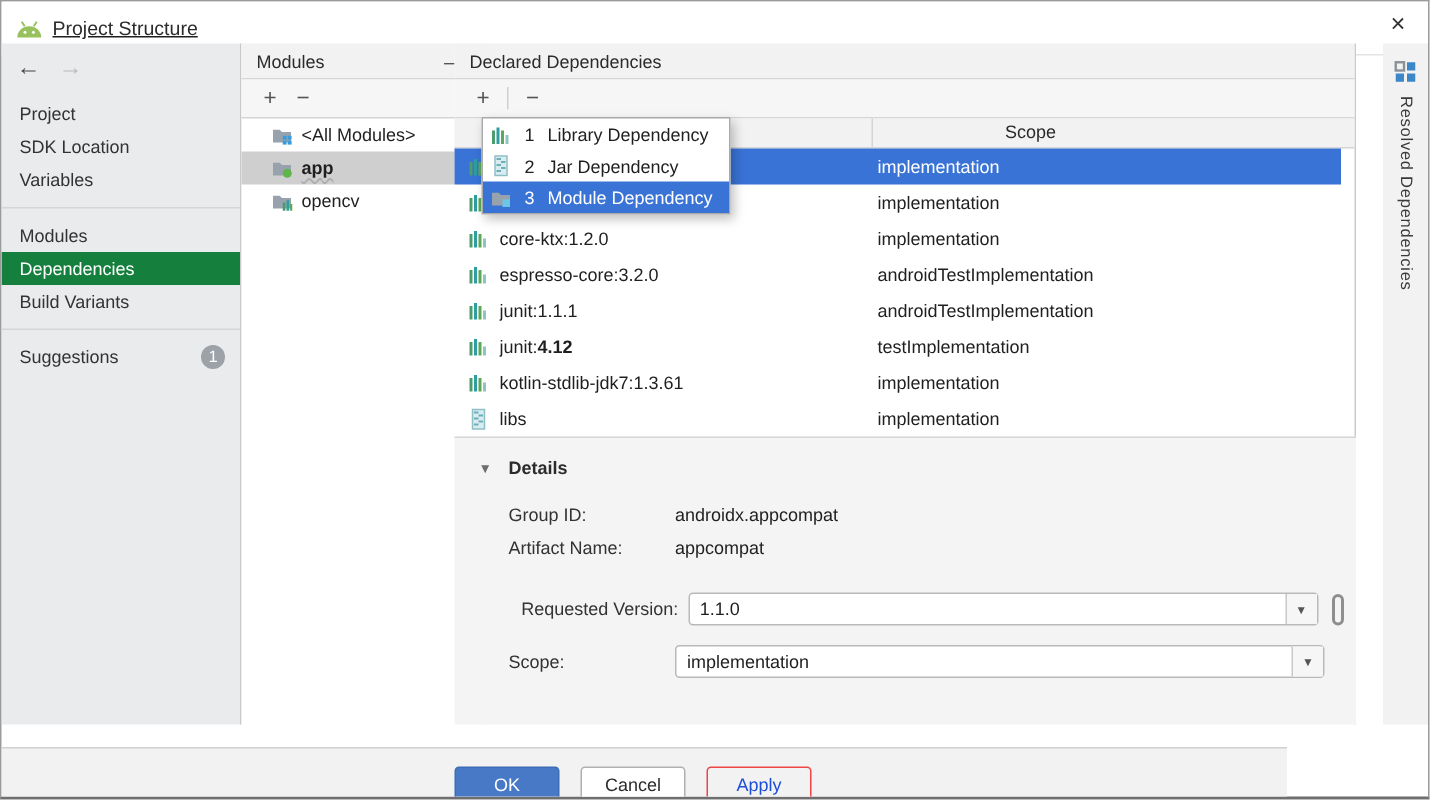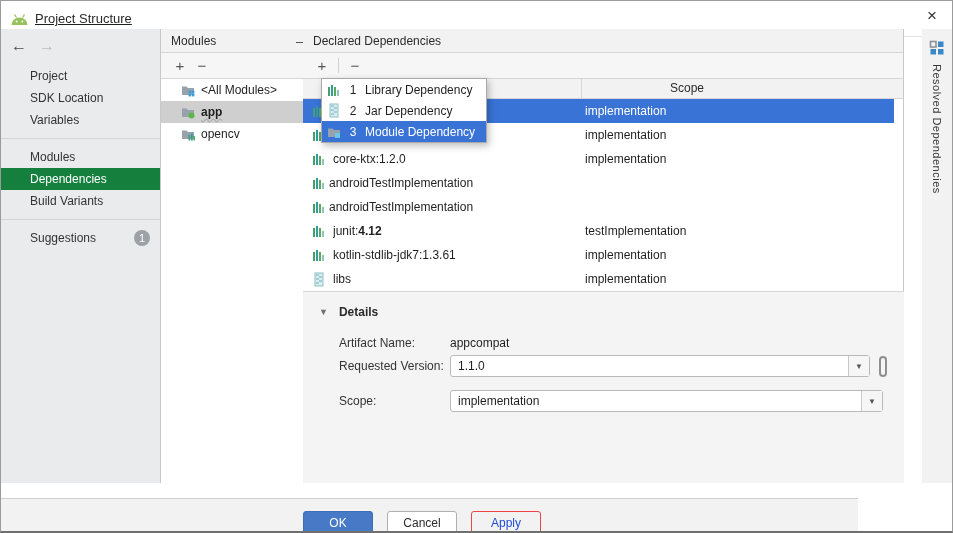--- a/index.html
+++ b/index.html
@@ -13,21 +13,21 @@
   
   .titlebar { position:absolute; left:0; top:0; width:951px; height:36px; background:#fff; border-bottom:1px solid #E3E3E3; display:flex; align-items:center;text-decoration:underline; }
   .titlebar .app-icon { margin-left:9px; width:19px; height:14px; }
   .titlebar .title { margin-left:6px; font-size:13px; color:#2b2b2b; }
   .close-btn { position:absolute; right:10px; top:5px; width:20px; height:20px; font-size:17px; color:#333; text-align:center; line-height:19px; cursor:pointer; }
   
   .sidebar { position:absolute; left:0; top:28px; width:160px; height:454px; background:#E9EBED; border-right:1px solid #C9C9C9; }
   .nav-arrows { display:flex; gap:12px; padding:8px 0 4px 10px; font-size:16px; }
   .nav-arrows .back { color:#4a4a4a; }
   .nav-arrows .fwd { color:#B9BCBE; }
-  .side-item { height:22px; line-height:22px; padding-left:29px; color:#333; cursor:pointer; display:flex; align-items:center; }
+  .side-item { height:22px; line-height:22px; padding-left:12px; color:#333; cursor:pointer; display:flex; align-items:center; }
   .side-item.selected { background:#15803d; color:#fff; }
   .side-sep { height:1px; background:#D3D6D9; margin:7px 0; }
   .side-gap { height:6px; }
   .badge { margin-left:auto; margin-right:10px; width:16px; height:16px; border-radius:50%; background:#9DA2A8; color:#fff; font-size:11px; text-align:center; line-height:16px; }
   
   .modules-panel { position:absolute; left:160px; top:28px; width:160px; height:454px; background:#fff; border-right:1px solid #C9C9C9; }
   .panel-header { height:24px; background:#F2F2F2; border-bottom:1px solid #D6D6D6; display:flex; align-items:center; padding:0 10px; color:#2b2b2b; }
   .panel-header .min { margin-left:auto; color:#555; font-size:14px; cursor:pointer; }
   .panel-toolbar { height:26px; background:#F6F6F6; border-bottom:1px solid #D6D6D6; display:flex; align-items:center; padding-left:8px; }
   .tool-btn { width:22px; height:20px; text-align:center; line-height:20px; font-size:15px; color:#555; cursor:pointer; }
@@ -243,28 +243,30 @@
         </span>
       <span class="dname">core-ktx:1.2.0</span>
       <span class="dscope">implementation</span>
     </div>
     <div class="dep-row">
       <span class="dicon">
           <svg width="14" height="14" viewBox="0 0 14 14">
             <use href="#ic-lib"></use>
           </svg>
         </span>
+      <span class="dname">espresso-core:3.2.0</span>
       <span class="dscope">androidTestImplementation</span>
     </div>
     <div class="dep-row">
       <span class="dicon">
           <svg width="14" height="14" viewBox="0 0 14 14">
             <use href="#ic-lib"></use>
           </svg>
         </span>
+      <span class="dname">junit:1.1.1</span>
       <span class="dscope">androidTestImplementation</span>
     </div>
     <div class="dep-row">
       <span class="dicon">
           <svg width="14" height="14" viewBox="0 0 14 14">
             <use href="#ic-lib"></use>
           </svg>
         </span>
       <span class="dname"><span>junit:</span><span class="u-wavy">4.12</span></span>
       <span class="dscope">testImplementation</span>
@@ -287,24 +289,28 @@
       <span class="dname">libs</span>
       <span class="dscope">implementation</span>
     </div>
 
     <div class="details">
       <div class="details-title-row">
         <span class="tri">▼</span>
         <span class="details-title">Details</span>
       </div>
       <div class="d-row">
+        <span class="d-label">Group ID:</span>
+        <span class="d-value">androidx.appcompat</span>
+      </div>
+      <div class="d-row">
         <span class="d-label">Artifact Name:</span>
         <span class="d-value">appcompat</span>
       </div>
-      <div class="d-row" style="margin-top:0; height:24px;">
+      <div class="d-row" style="margin-top:18px; height:24px;justify-content:center;">
         <span class="d-label">Requested Version:</span>
         <div class="combo" style="width:420px;">
           <span class="ctext">1.1.0</span>
           <span class="carrow">▼</span>
         </div>
         <span class="capsule"></span>
       </div>
       <div class="d-row" style="margin-top:11px; height:24px;">
         <span class="d-label">Scope:</span>
         <div class="combo" style="width:433px;">

